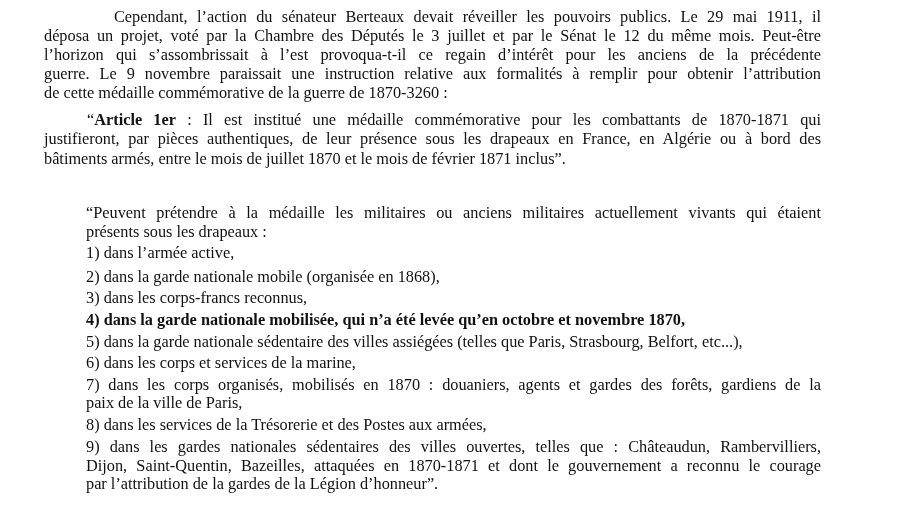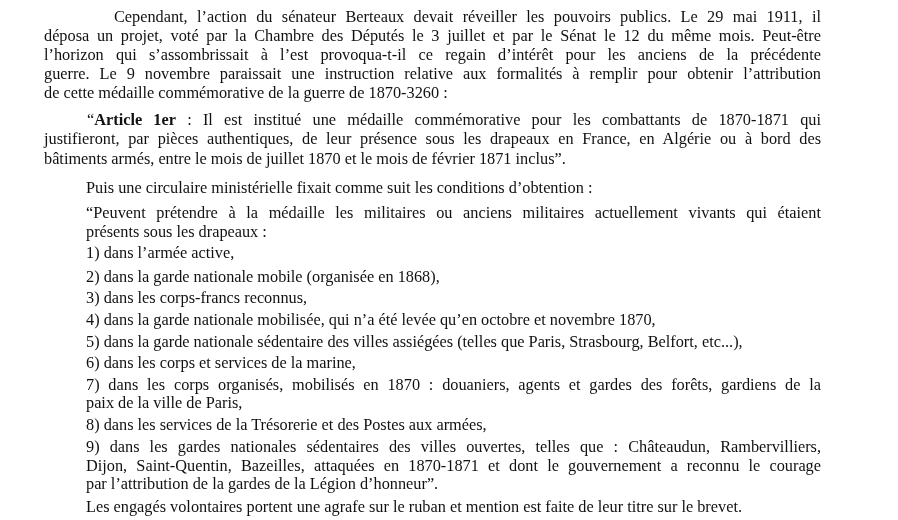--- a/index.html
+++ b/index.html
@@ -28,35 +28,33 @@
     <div class="line just" style="left:44px; top:64px; width:777px;">guerre. Le 9 novembre paraissait une instruction relative aux formalités à remplir pour obtenir l’attribution</div>
     <div class="line" style="left:44px; top:83px;">de cette médaille commémorative de la guerre de 1870-3260 :</div>
   </div>
 
   <div>
     <div class="line just" style="left:87px; top:110px; width:734px;"><span>“</span><b>Article 1er</b><span> : Il est institué une médaille commémorative pour les combattants de 1870-1871 qui</span></div>
     <div class="line just" style="left:44px; top:129px; width:777px;">justifieront, par pièces authentiques, de leur présence sous les drapeaux en France, en Algérie ou à bord des</div>
     <div class="line" style="left:44px; top:149px;">bâtiments armés, entre le mois de juillet 1870 et le mois de février 1871 inclus”.</div>
   </div>
 
-  <div class="line" style="left:86px; top:178px;">Puis une circulaire ministérielle fixait comme suit les conditions d’obtention :</div>
 
   <div>
     <div class="line just" style="left:86px; top:203px; width:735px;">“Peuvent prétendre à la médaille les militaires ou anciens militaires actuellement vivants qui étaient</div>
     <div class="line" style="left:86px; top:222px;">présents sous les drapeaux :</div>
 
     <div class="line" style="left:86px; top:243px;">1) dans l’armée active,</div>
     <div class="line" style="left:86px; top:267px;">2) dans la garde nationale mobile (organisée en 1868),</div>
     <div class="line" style="left:86px; top:288px;">3) dans les corps-francs reconnus,</div>
-    <div class="line" style="left:86px; top:310px;">4) dans la garde nationale mobilisée, qui n’a été levée qu’en octobre et novembre 1870,</div>
+    <div class="line" style="left:86px; top:310px;font-weight:bold;">4) dans la garde nationale mobilisée, qui n’a été levée qu’en octobre et novembre 1870,</div>
     <div class="line" style="left:86px; top:332px;">5) dans la garde nationale sédentaire des villes assiégées (telles que Paris, Strasbourg, Belfort, etc...),</div>
     <div class="line" style="left:86px; top:353px;">6) dans les corps et services de la marine,</div>
     <div class="line just" style="left:86px; top:375px; width:735px;">7) dans les corps organisés, mobilisés en 1870 : douaniers, agents et gardes des forêts, gardiens de la</div>
     <div class="line" style="left:86px; top:393px;">paix de la ville de Paris,</div>
     <div class="line" style="left:86px; top:415px;">8) dans les services de la Trésorerie et des Postes aux armées,</div>
     <div class="line just" style="left:86px; top:437px; width:735px;font-family:Liberation Serif, serif;">9) dans les gardes nationales sédentaires des villes ouvertes, telles que : Châteaudun, Rambervilliers,</div>
     <div class="line just" style="left:86px; top:456px; width:735px;">Dijon, Saint-Quentin, Bazeilles, attaquées en 1870-1871 et dont le gouvernement a reconnu le courage</div>
     <div class="line" style="left:86px; top:474px;">par l’attribution de la gardes de la Légion d’honneur”.</div>
   </div>
 
-  <div class="line" style="left:86px; top:497px;">Les engagés volontaires portent une agrafe sur le ruban et mention est faite de leur titre sur le brevet.</div>
 
 </div>
 
 </body></html>

